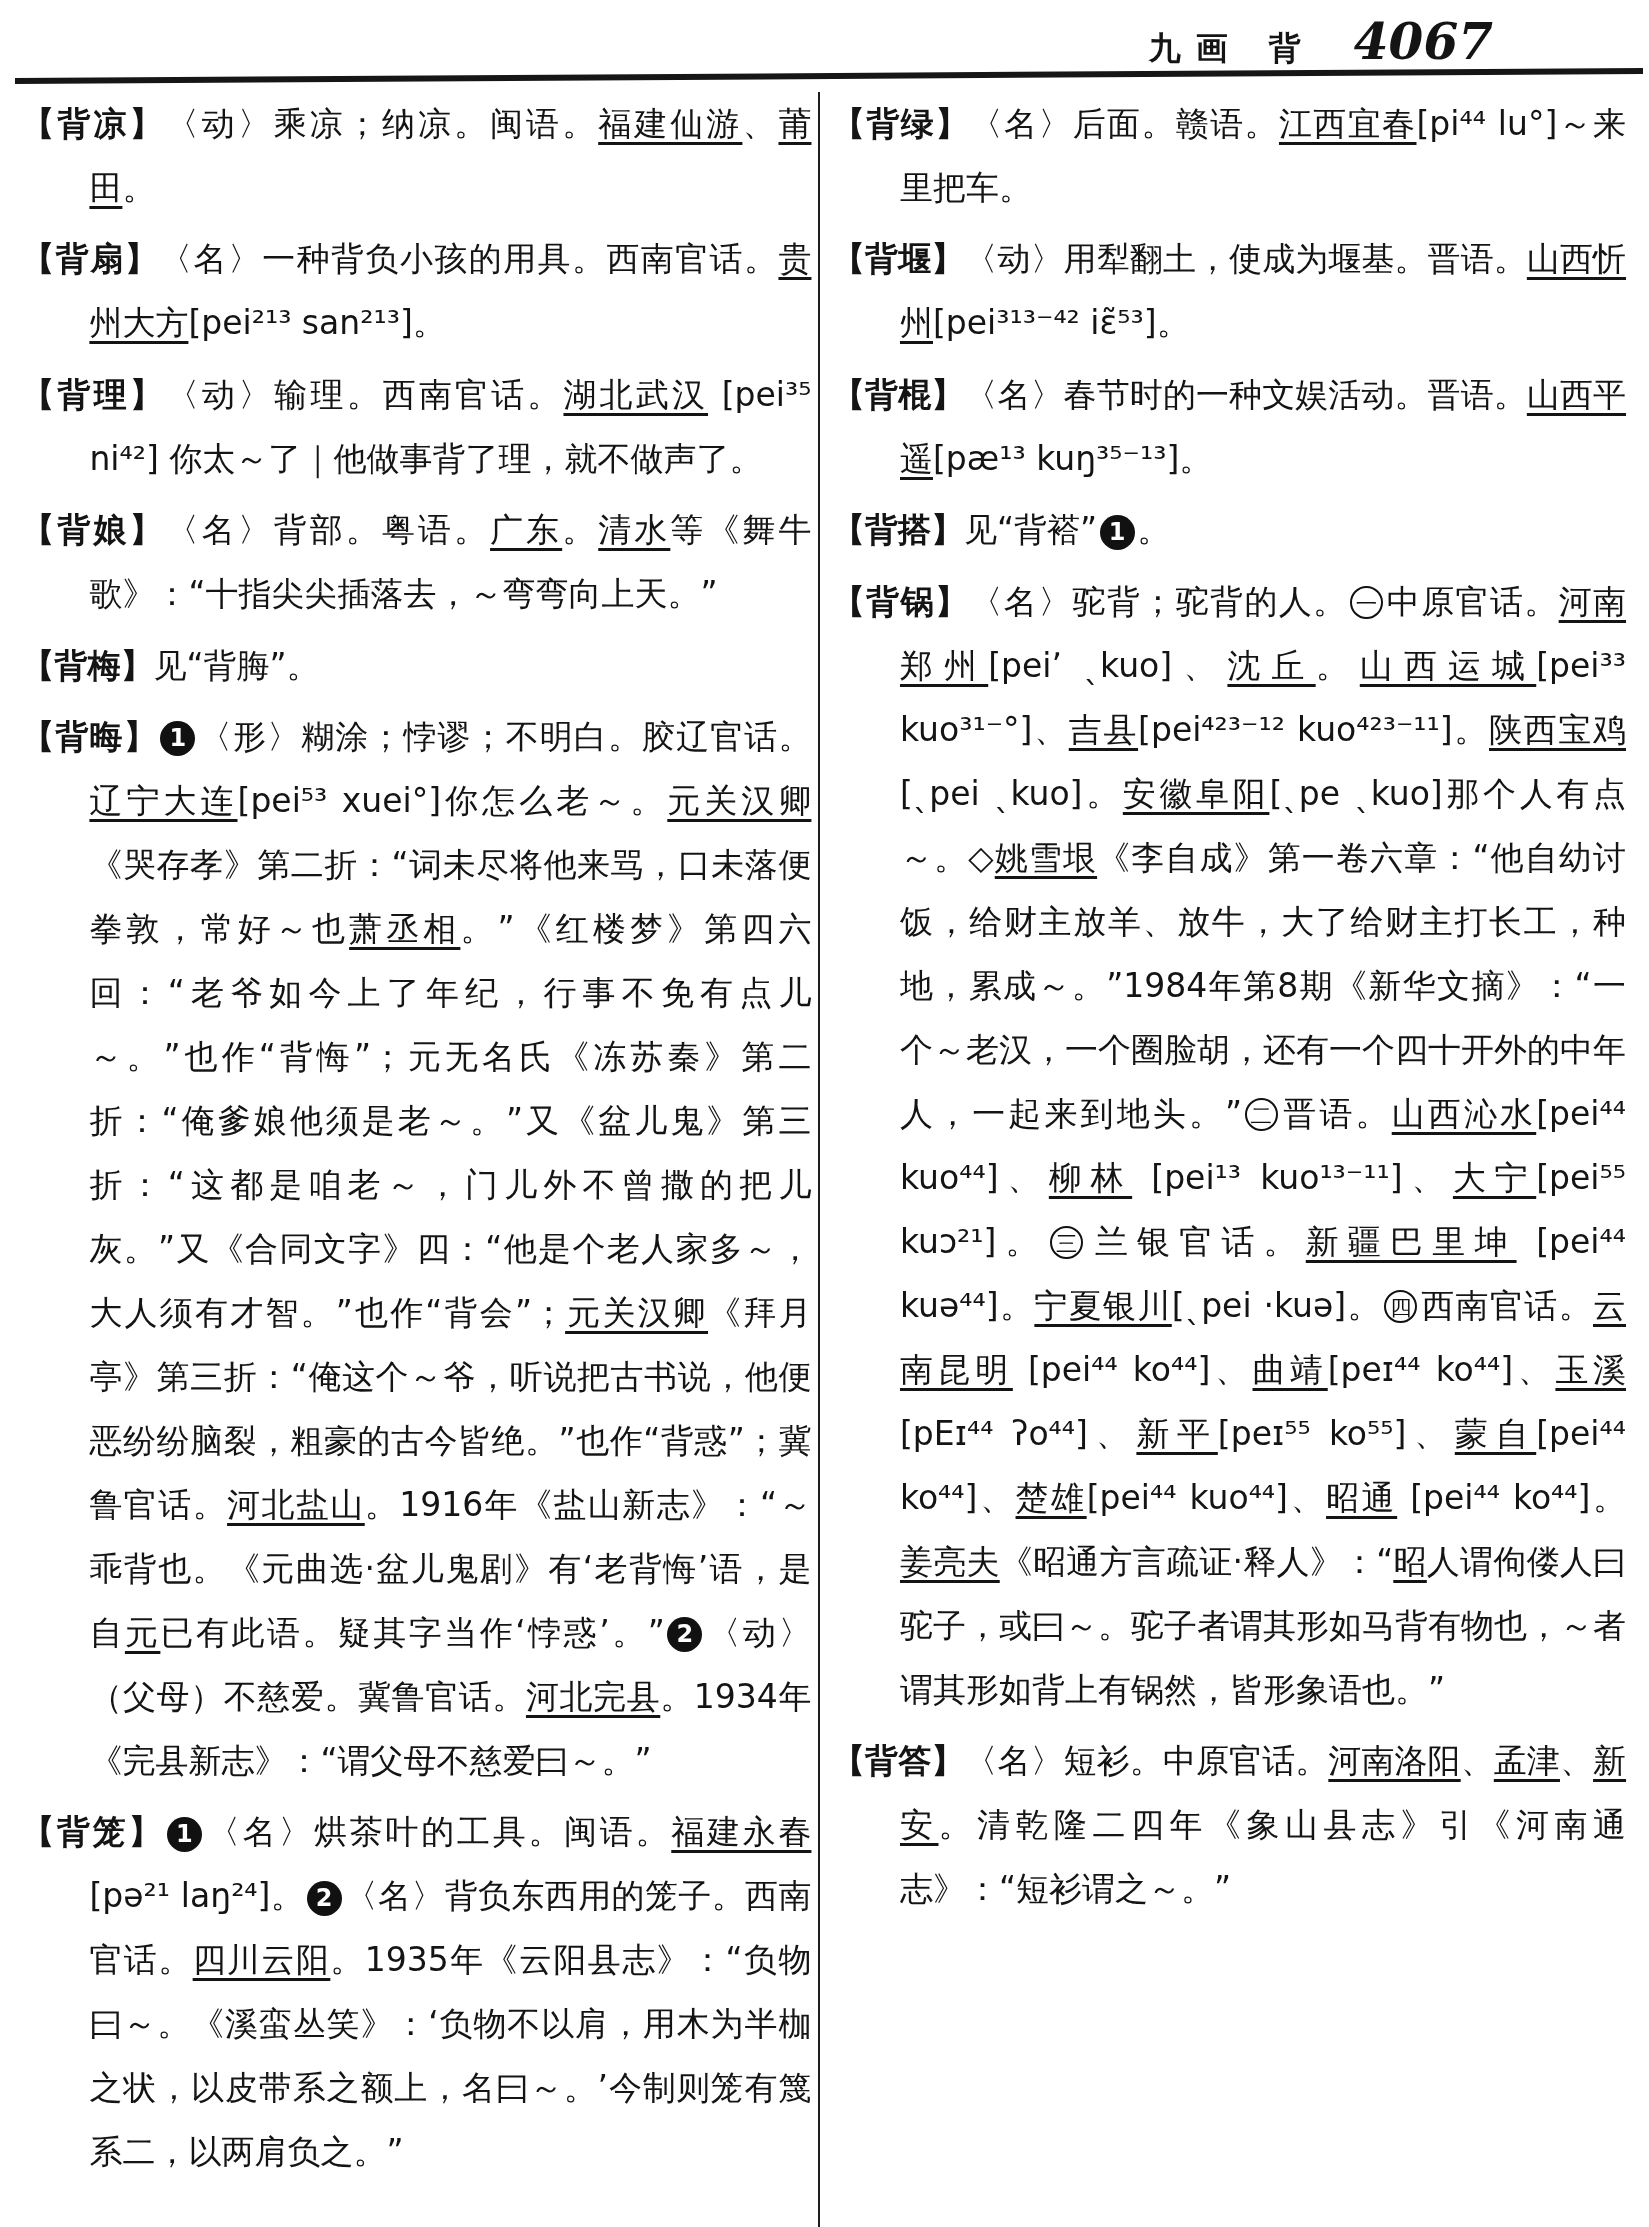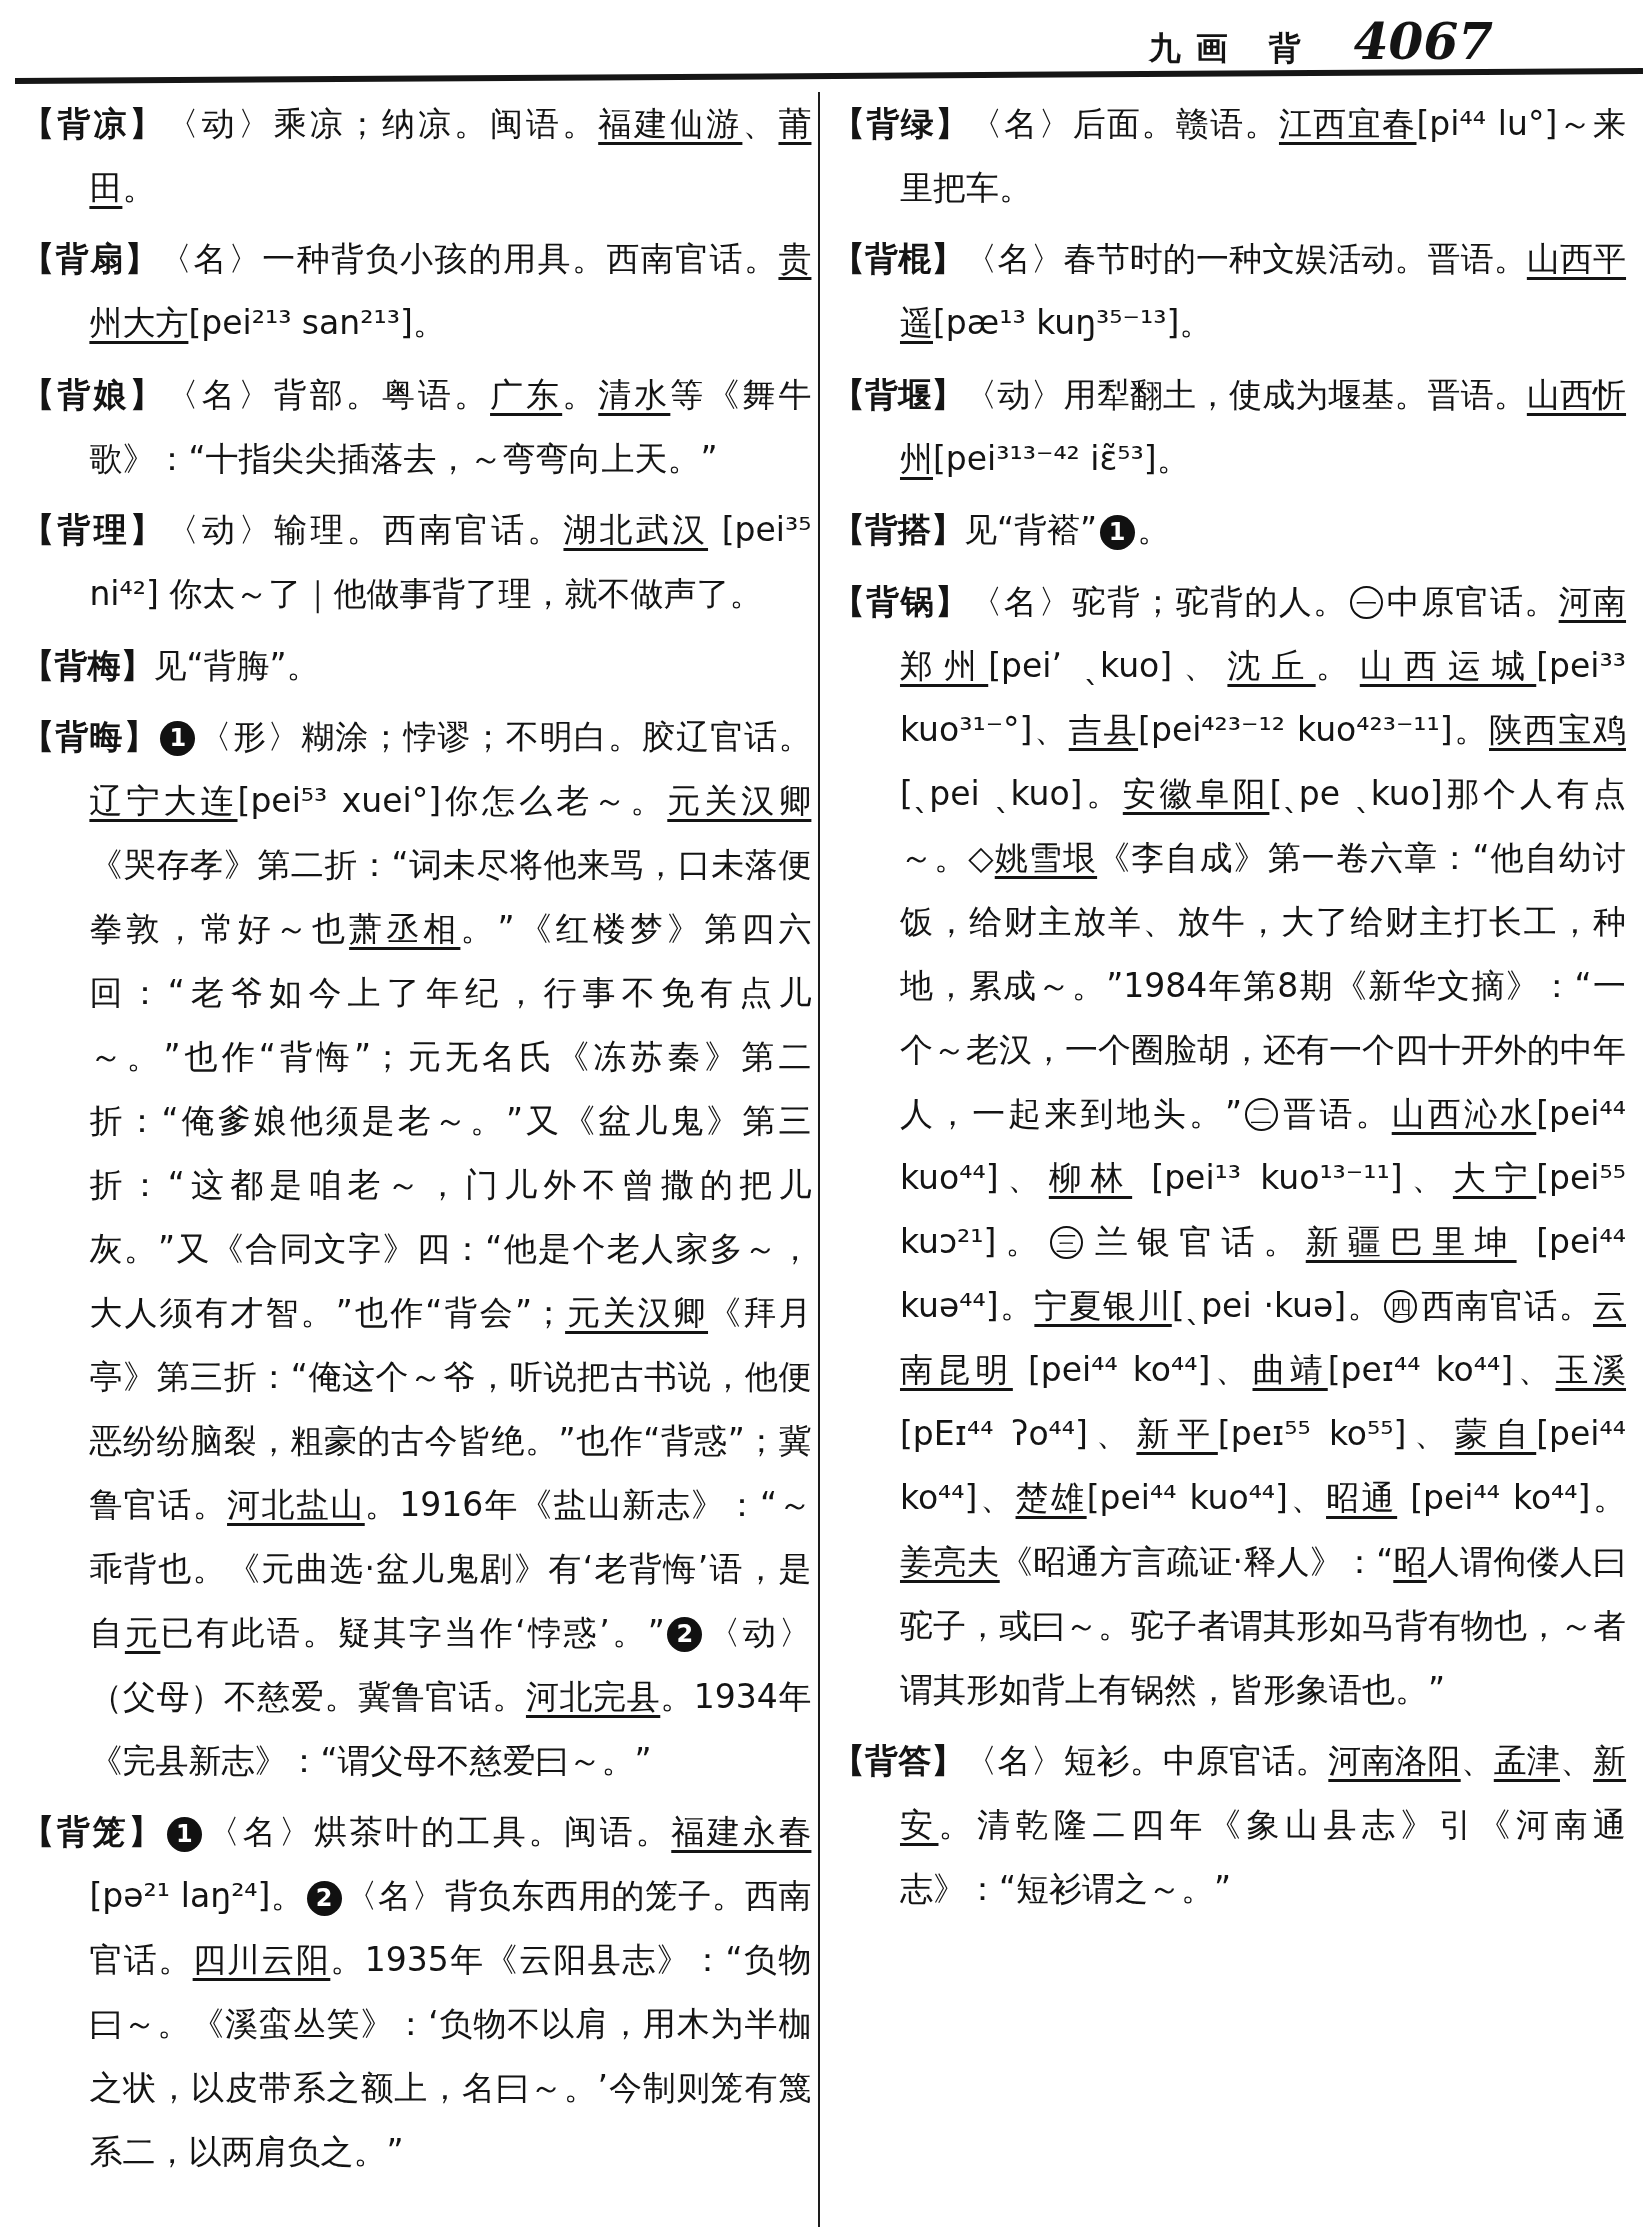--- a/index.html
+++ b/index.html
@@ -64,29 +64,29 @@
   </span>
   <span class="num">4067</span>
 </div>
 
 <div class="toprule"></div>
 
 <div class="cols">
   <div class="col left" id="col-left">
       <p class="entry"><span class="hw">背凉</span><span>〈动〉乘凉；纳凉。闽语。<u>福建仙游</u>、<u>莆田</u>。</span></p>
       <p class="entry"><span class="hw">背扇</span><span>〈名〉一种背负小孩的用具。西南官话。<u>贵州大方</u>[pei²¹³ san²¹³]。</span></p>
+      <p class="entry"><span class="hw">背理</span><span>〈动〉输理。西南官话。<u>湖北武汉</u> [pei³⁵ ni⁴²] 你太～了｜他做事背了理，就不做声了。</span></p>
       <p class="entry"><span class="hw">背娘</span><span>〈名〉背部。粤语。<u>广东</u>。<u>清水</u>等《舞牛歌》：“十指尖尖插落去，～弯弯向上天。”</span></p>
-      <p class="entry"><span class="hw">背理</span><span>〈动〉输理。西南官话。<u>湖北武汉</u> [pei³⁵ ni⁴²] 你太～了｜他做事背了理，就不做声了。</span></p>
       <p class="entry"><span class="hw">背梅</span><span>见“背脢”。</span></p>
       <p class="entry"><span class="hw">背晦</span><span><i class="b">1</i>〈形〉糊涂；悖谬；不明白。胶辽官话。<u>辽宁大连</u>[pei⁵³ xuei°]你怎么老～。<u>元关汉卿</u>《哭存孝》第二折：“词未尽将他来骂，口未落便拳敦，常好～也<u>萧丞相</u>。”《红楼梦》第四六回：“老爷如今上了年纪，行事不免有点儿～。”也作“背悔”；元无名氏《冻苏秦》第二折：“俺爹娘他须是老～。”又《盆儿鬼》第三折：“这都是咱老～，门儿外不曾撒的把儿灰。”又《合同文字》四：“他是个老人家多～，大人须有才智。”也作“背会”；<u>元关汉卿</u>《拜月亭》第三折：“俺这个～爷，听说把古书说，他便恶纷纷脑裂，粗豪的古今皆绝。”也作“背惑”；冀鲁官话。<u>河北盐山</u>。1916年《盐山新志》：“～乖背也。《元曲选·盆儿鬼剧》有‘老背悔’语，是自<u>元</u>已有此语。疑其字当作‘悖惑’。”<i class="b">2</i>〈动〉（父母）不慈爱。冀鲁官话。<u>河北完县</u>。1934年《完县新志》：“谓父母不慈爱曰～。”</span></p>
       <p class="entry"><span class="hw">背笼</span><span><i class="b">1</i>〈名〉烘茶叶的工具。闽语。<u>福建永春</u> [pə²¹ laŋ²⁴]。<i class="b">2</i>〈名〉背负东西用的笼子。西南官话。<u>四川云阳</u>。1935年《云阳县志》：“负物曰～。《溪蛮丛笑》：‘负物不以肩，用木为半枷之状，以皮带系之额上，名曰～。’今制则笼有篾系二，以两肩负之。”</span></p>
     </div>
   <div class="divider"></div>
   <div class="col right" id="col-right">
       <p class="entry"><span class="hw">背绿</span><span>〈名〉后面。赣语。<u>江西宜春</u>[pi⁴⁴ lu°]～来里把车。</span></p>
+      <p class="entry"><span class="hw">背堰</span><span>〈动〉用犁翻土，使成为堰基。晋语。<u>山西忻州</u>[pei³¹³⁻⁴² iɛ̃⁵³]。</span></p>
       <p class="entry"><span class="hw">背棍</span><span>〈名〉春节时的一种文娱活动。晋语。<u>山西平遥</u>[pæ¹³ kuŋ³⁵⁻¹³]。</span></p>
-      <p class="entry"><span class="hw">背堰</span><span>〈动〉用犁翻土，使成为堰基。晋语。<u>山西忻州</u>[pei³¹³⁻⁴² iɛ̃⁵³]。</span></p>
       <p class="entry"><span class="hw">背搭</span><span>见“背褡”<i class="b">1</i>。</span></p>
       <p class="entry"><span class="hw">背锅</span><span>〈名〉驼背；驼背的人。<i class="c">一</i>中原官话。<u>河南郑州</u>[peiʼ ˎkuo]、<u>沈丘</u>。<u>山西运城</u>[pei³³ kuo³¹⁻°]、<u>吉县</u>[pei⁴²³⁻¹² kuo⁴²³⁻¹¹]。<u>陕西宝鸡</u>[ˎpei ˎkuo]。<u>安徽阜阳</u>[ˎpe ˎkuo]那个人有点～。◇<u>姚雪垠</u>《李自成》第一卷六章：“他自幼讨饭，给财主放羊、放牛，大了给财主打长工，种地，累成～。”1984年第8期《新华文摘》：“一个～老汉，一个圈脸胡，还有一个四十开外的中年人，一起来到地头。”<i class="c">二</i>晋语。<u>山西沁水</u>[pei⁴⁴ kuo⁴⁴]、<u>柳林</u> [pei¹³ kuo¹³⁻¹¹]、<u>大宁</u>[pei⁵⁵ kuɔ²¹]。<i class="c">三</i>兰银官话。<u>新疆巴里坤</u> [pei⁴⁴ kuə⁴⁴]。<u>宁夏银川</u>[ˎpei ·kuə]。<i class="c">四</i>西南官话。<u>云南昆明</u> [pei⁴⁴ ko⁴⁴]、<u>曲靖</u>[peɪ⁴⁴ ko⁴⁴]、<u>玉溪</u>[pEɪ⁴⁴ ʔo⁴⁴]、<u>新平</u>[peɪ⁵⁵ ko⁵⁵]、<u>蒙自</u>[pei⁴⁴ ko⁴⁴]、<u>楚雄</u>[pei⁴⁴ kuo⁴⁴]、<u>昭通</u> [pei⁴⁴ ko⁴⁴]。<u>姜亮夫</u>《昭通方言疏证·释人》：“<u>昭</u>人谓佝偻人曰驼子，或曰～。驼子者谓其形如马背有物也，～者谓其形如背上有锅然，皆形象语也。”</span></p>
       <p class="entry"><span class="hw">背答</span><span>〈名〉短衫。中原官话。<u>河南洛阳</u>、<u>孟津</u>、<u>新安</u>。清乾隆二四年《象山县志》引《河南通志》：“短衫谓之～。”</span></p>
     </div>
 </div>
 
 
 </body></html>

